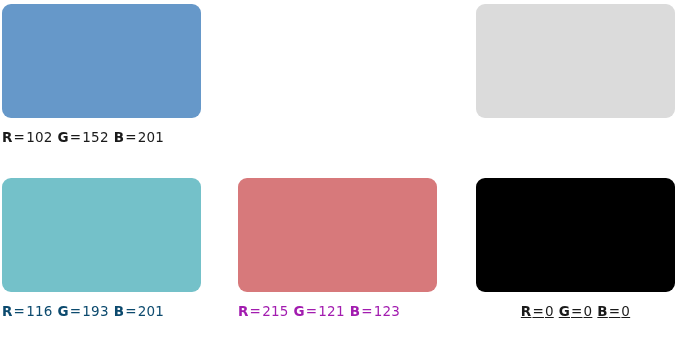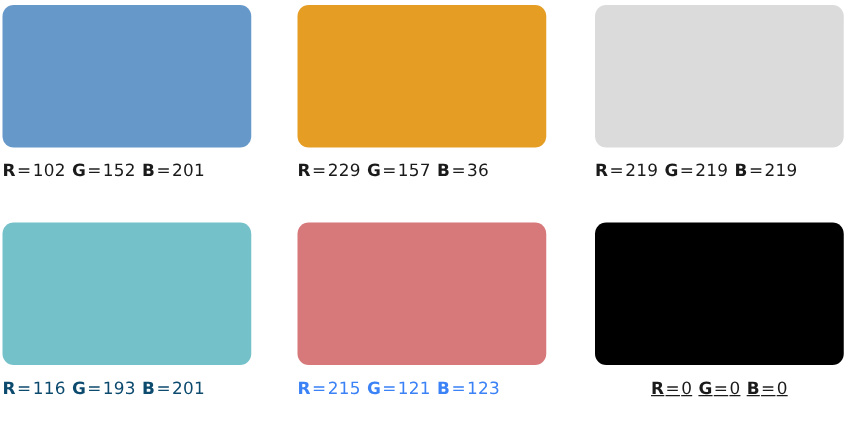--- a/index.html
+++ b/index.html
@@ -68,44 +68,35 @@
 
 <div class="palette">
 
   <div class="swatch-cell col-0 row-0">
     <div class="swatch-chip" style="background-color: rgb(102, 152, 201);"></div>
     <div class="swatch-label" style="color: rgb(26, 26, 26);">
       <span class="chan">R</span><span class="eq">=</span><span class="num">102</span><span class="chan">G</span><span class="eq">=</span><span class="num">152</span><span class="chan">B</span><span class="eq">=</span><span class="num">201</span>
     </div>
   </div>
 
-  <div class="swatch-cell col-1 row-0">
-    <div class="swatch-chip" style="background-color: rgb(229, 157, 36);"></div>
-    <div class="swatch-label" style="color: rgb(26, 26, 26);">
-      <span class="chan">R</span><span class="eq">=</span><span class="num">229</span><span class="chan">G</span><span class="eq">=</span><span class="num">157</span><span class="chan">B</span><span class="eq">=</span><span class="num">36</span>
-    </div>
-  </div>
 
   <div class="swatch-cell col-2 row-0">
     <div class="swatch-chip" style="background-color: rgb(219, 219, 219);"></div>
-    <div class="swatch-label" style="color: rgb(26, 26, 26);">
-      <span class="chan">R</span><span class="eq">=</span><span class="num">219</span><span class="chan">G</span><span class="eq">=</span><span class="num">219</span><span class="chan">B</span><span class="eq">=</span><span class="num">219</span>
-    </div>
   </div>
 
   <div class="swatch-cell col-0 row-1">
     <div class="swatch-chip" style="background-color: rgb(116, 193, 201);"></div>
     <div class="swatch-label" style="color: #0c4a6e;">
       <span class="chan">R</span><span class="eq">=</span><span class="num">116</span><span class="chan">G</span><span class="eq">=</span><span class="num">193</span><span class="chan">B</span><span class="eq">=</span><span class="num">201</span>
     </div>
   </div>
 
   <div class="swatch-cell col-1 row-1">
     <div class="swatch-chip" style="background-color: rgb(215, 121, 123);"></div>
-    <div class="swatch-label" style="color: #3b82f6;">
+    <div class="swatch-label" style="color: #a21caf;">
       <span class="chan">R</span><span class="eq">=</span><span class="num">215</span><span class="chan">G</span><span class="eq">=</span><span class="num">121</span><span class="chan">B</span><span class="eq">=</span><span class="num">123</span>
     </div>
   </div>
 
   <div class="swatch-cell col-2 row-1">
     <div class="swatch-chip" style="background-color: rgb(0, 0, 0);"></div>
     <div class="swatch-label label-center" style="color: rgb(26, 26, 26);">
       <span class="chan">R</span><span class="eq">=</span><span class="num">0</span><span class="chan">G</span><span class="eq">=</span><span class="num">0</span><span class="chan">B</span><span class="eq">=</span><span class="num">0</span>
     </div>
   </div>

